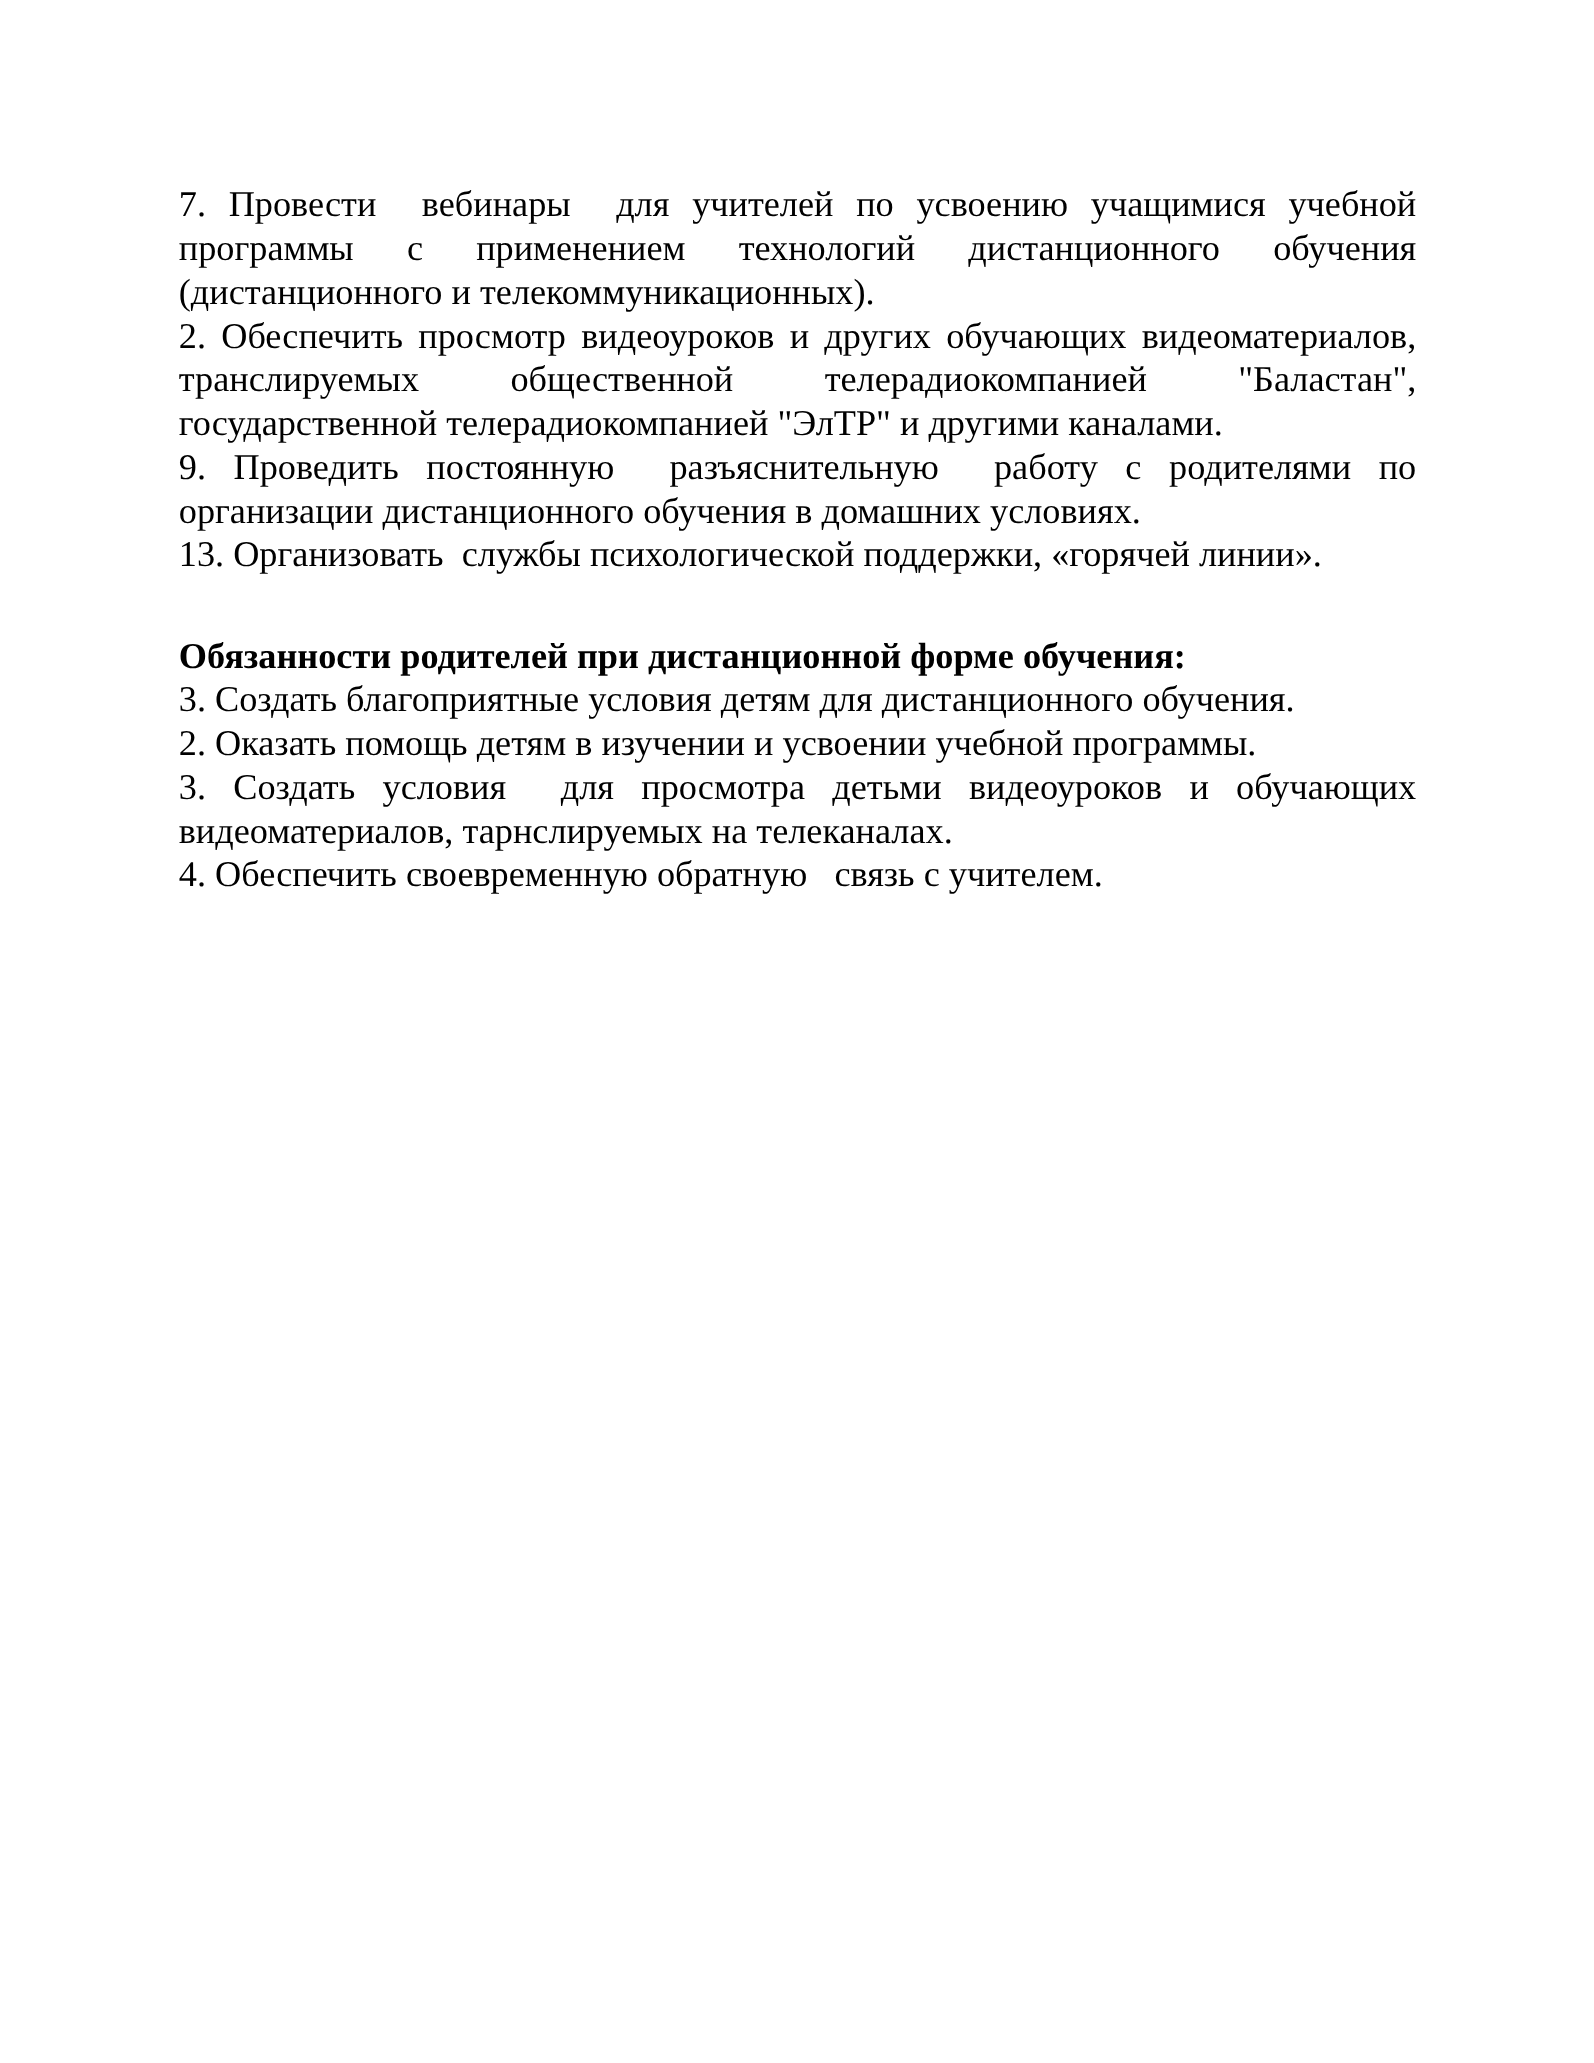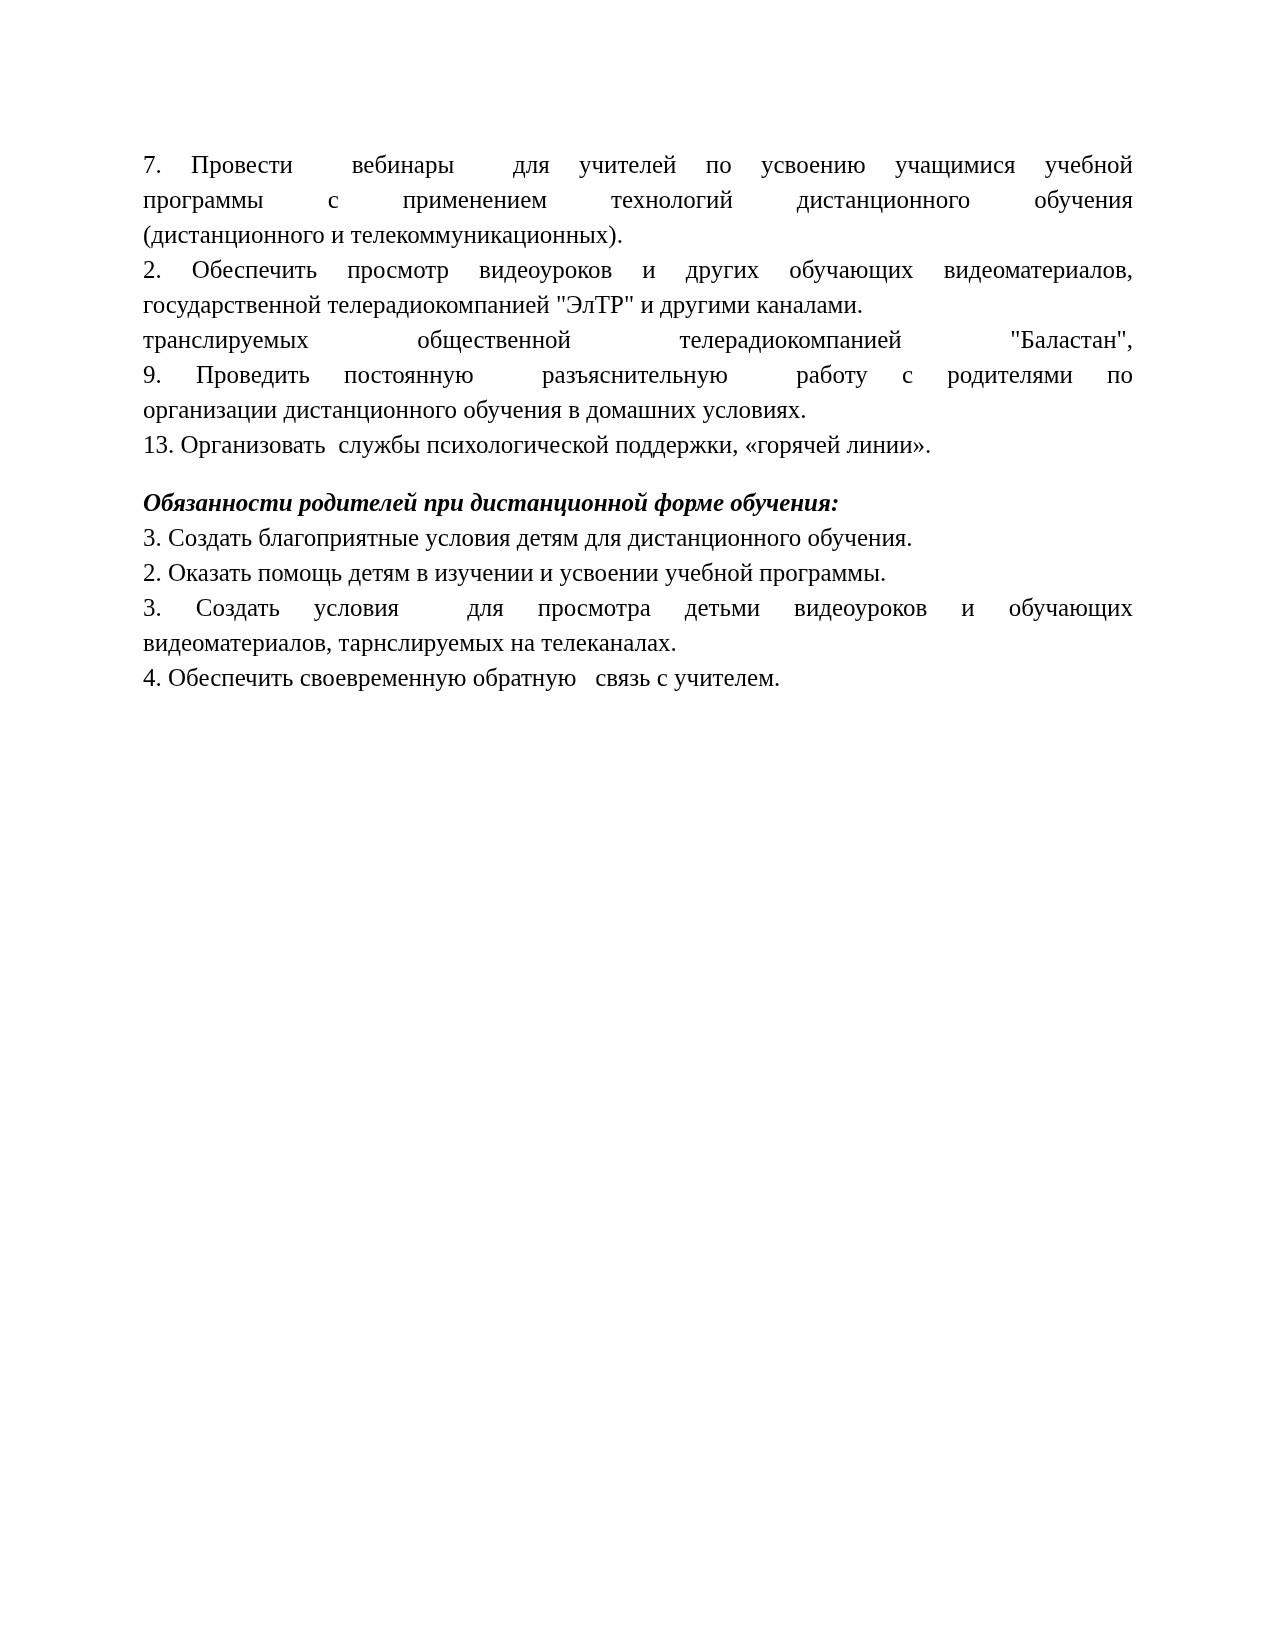--- a/index.html
+++ b/index.html
@@ -19,52 +19,51 @@
     width: 1275px;
     height: 1650px;
     padding: 147px 142px 0 143px;
     background: #ffffff;
   }
   .para {
     margin: 0;
     padding: 0;
   }
   .ln {
-    font-size: 25px;
+    font-size: 29px;
     line-height: 35px;
     white-space: pre-wrap;
     text-align: left;
   }
   .just {
     text-align: justify;
     text-align-last: justify;
   }
   .heading {
-    margin-top: 23px;
+    margin-top: 46px;
     font-weight: bold;
-    font-style: italic;
   }
 </style>
 </head>
 <body>
 
 <main class="page">
 
   <section>
 
     <div class="para">
       <div class="ln just">7. Провести  вебинары  для учителей по усвоению учащимися учебной</div>
       <div class="ln just">программы  с  применением  технологий  дистанционного  обучения</div>
       <div class="ln">(дистанционного и телекоммуникационных).</div>
     </div>
 
     <div class="para">
       <div class="ln just">2. Обеспечить просмотр видеоуроков и других обучающих видеоматериалов,</div>
+      <div class="ln just">транслируемых общественной телерадиокомпанией "Баластан",</div>
       <div class="ln">государственной телерадиокомпанией "ЭлТР" и другими каналами.</div>
-      <div class="ln just">транслируемых общественной телерадиокомпанией "Баластан",</div>
     </div>
 
     <div class="para">
       <div class="ln just">9. Проведить постоянную  разъяснительную  работу с родителями по</div>
       <div class="ln">организации дистанционного обучения в домашних условиях.</div>
     </div>
 
     <div class="para">
       <div class="ln">13. Организовать  службы психологической поддержки, «горячей линии».</div>
     </div>

